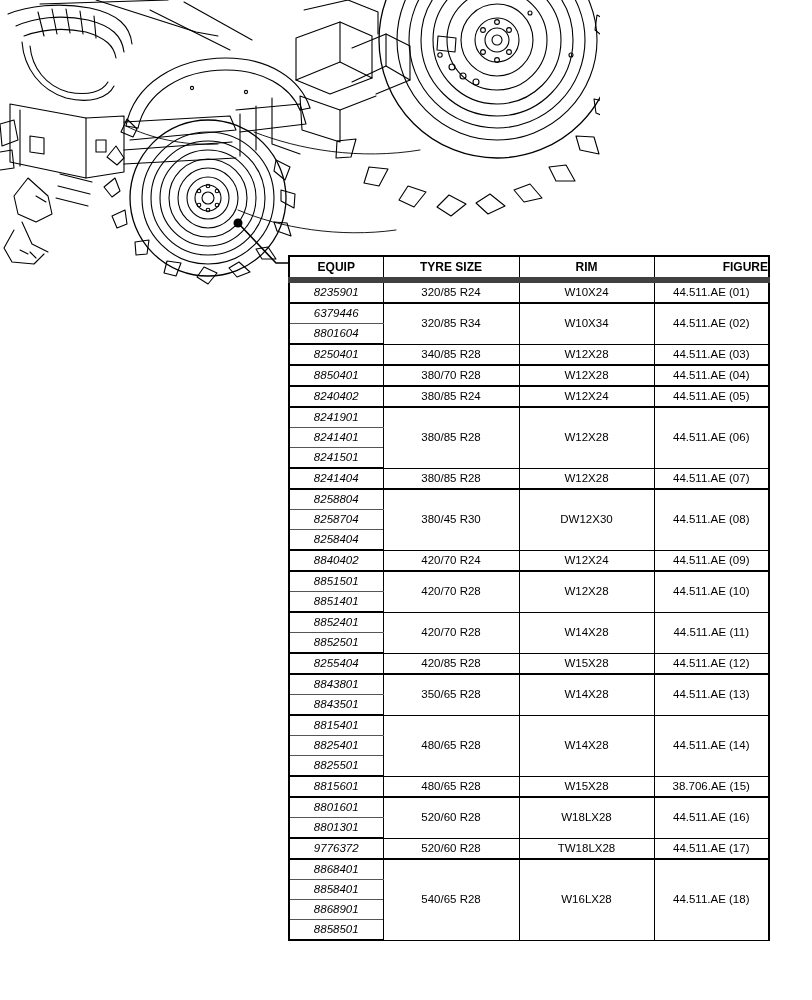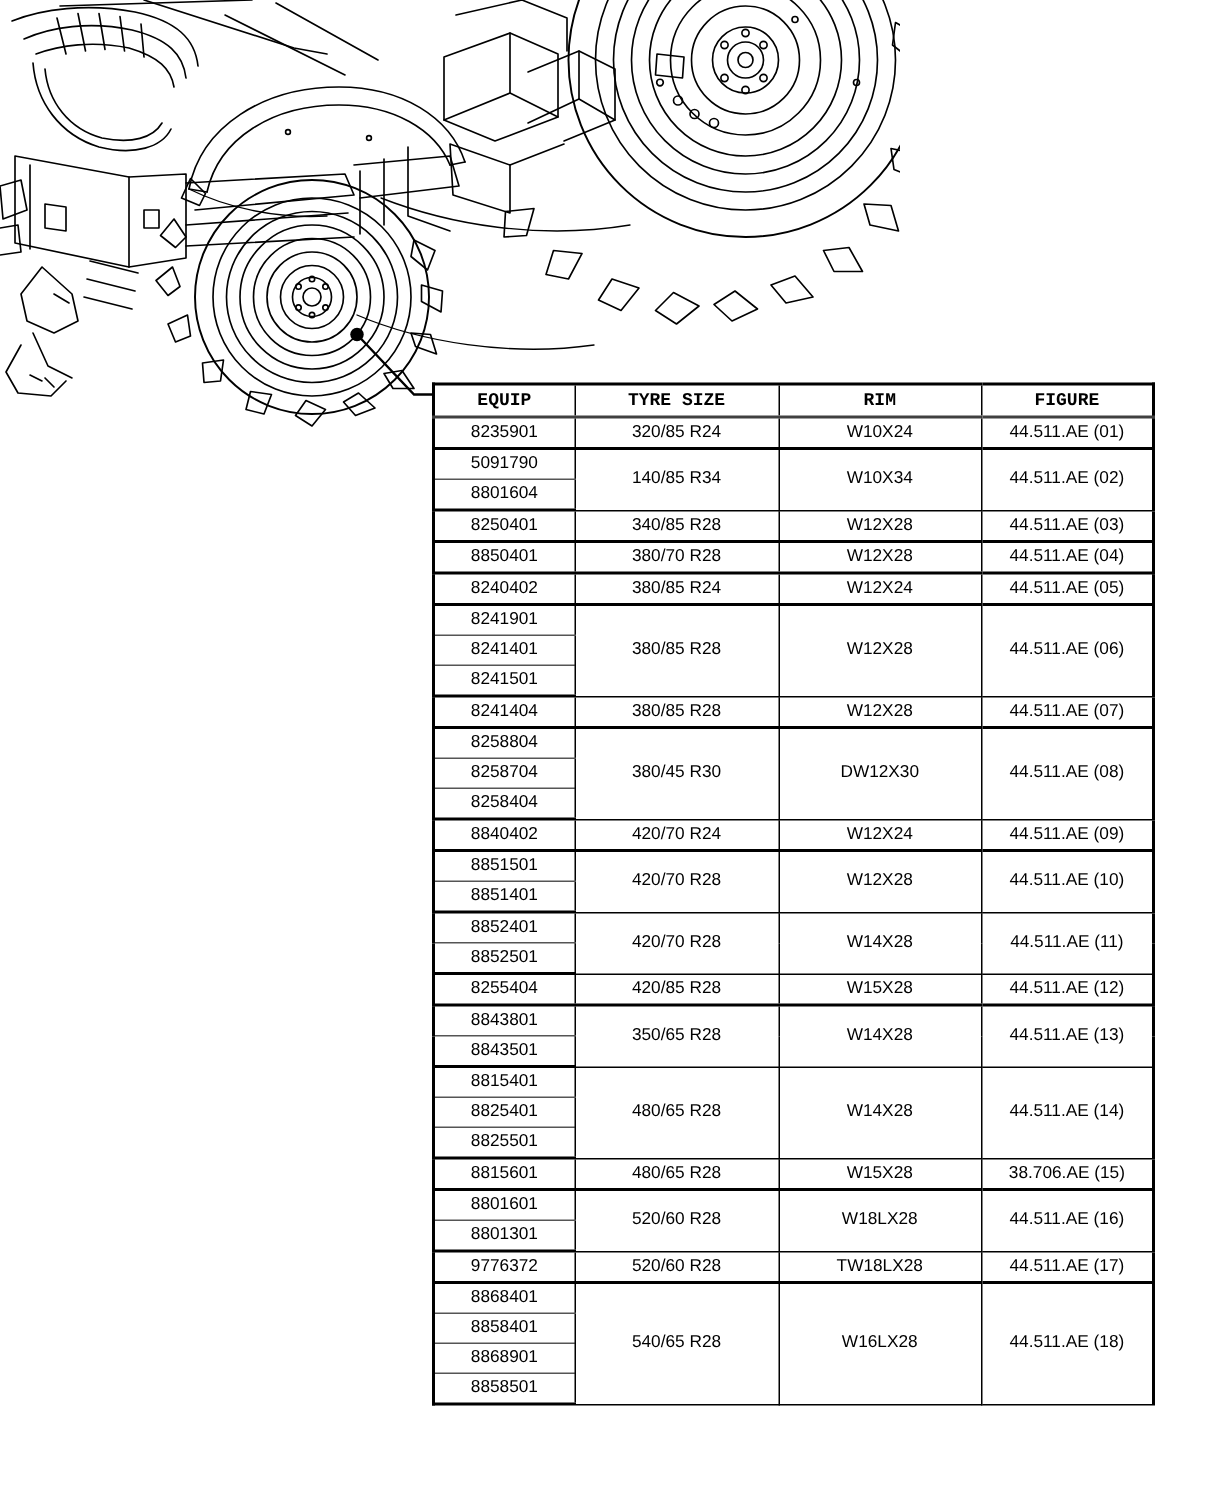--- a/index.html
+++ b/index.html
@@ -70,36 +70,36 @@
     border: 1px solid #000000;
   }
 
   
   table.parts thead th {
     font-weight: bold;
     height: 20px;
     line-height: 20px;
     font-size: 12px;
     border-top: 2px solid #000;
-    border-bottom: 2px solid #404040;
-    font-family: Liberation Mono, monospace;
+    border-bottom: 6px solid #404040;
   }
   table.parts thead th.first { border-left: 2px solid #000; }
-  table.parts thead th.last  { border-right: 2px solid #000; }
+  table.parts thead th.last  { border-right: 2px solid #000; text-align: right; }
 
   
   table.parts tbody td.edge-left  { border-left: 2px solid #000; }
   table.parts tbody td.edge-right { border-right: 2px solid #000; }
   table.parts tbody tr.group-end > td { border-bottom: 2px solid #000; }
   table.parts tbody tr.last-row > td { border-bottom: 2px solid #000; }
 
   
   table.parts tbody td.equip {
     border-bottom: 1px solid #555;
     border-top: 1px solid #555;
+    font-style: italic;
   }
   table.parts tbody tr.group-end > td.equip {
     border-bottom: 2px solid #000;
   }
 
   
   table.parts tbody td.sep-l { border-left: 1.5px solid #000; }
   table.parts thead th.sep-l { border-left: 1.5px solid #000; }
 
   
@@ -287,22 +287,22 @@
       </tr>
     </thead>
     <tbody id="parts-body">
         <tr class="group-end">
           <td class="equip edge-left">8235901</td>
           <td class="sep-l">320/85 R24</td>
           <td class="sep-l">W10X24</td>
           <td class="sep-l edge-right">44.511.AE (01)</td>
         </tr>
         <tr>
-          <td class="equip edge-left">5091790</td>
-          <td class="sep-l merged" rowspan="2">140/85 R34</td>
+          <td class="equip edge-left">6379446</td>
+          <td class="sep-l merged" rowspan="2">320/85 R34</td>
           <td class="sep-l merged" rowspan="2">W10X34</td>
           <td class="sep-l merged edge-right" rowspan="2">44.511.AE (02)</td>
         </tr>
         <tr class="group-end">
           <td class="equip edge-left">8801604</td>
         </tr>
         <tr class="group-end">
           <td class="equip edge-left">8250401</td>
           <td class="sep-l">340/85 R28</td>
           <td class="sep-l">W12X28</td>

